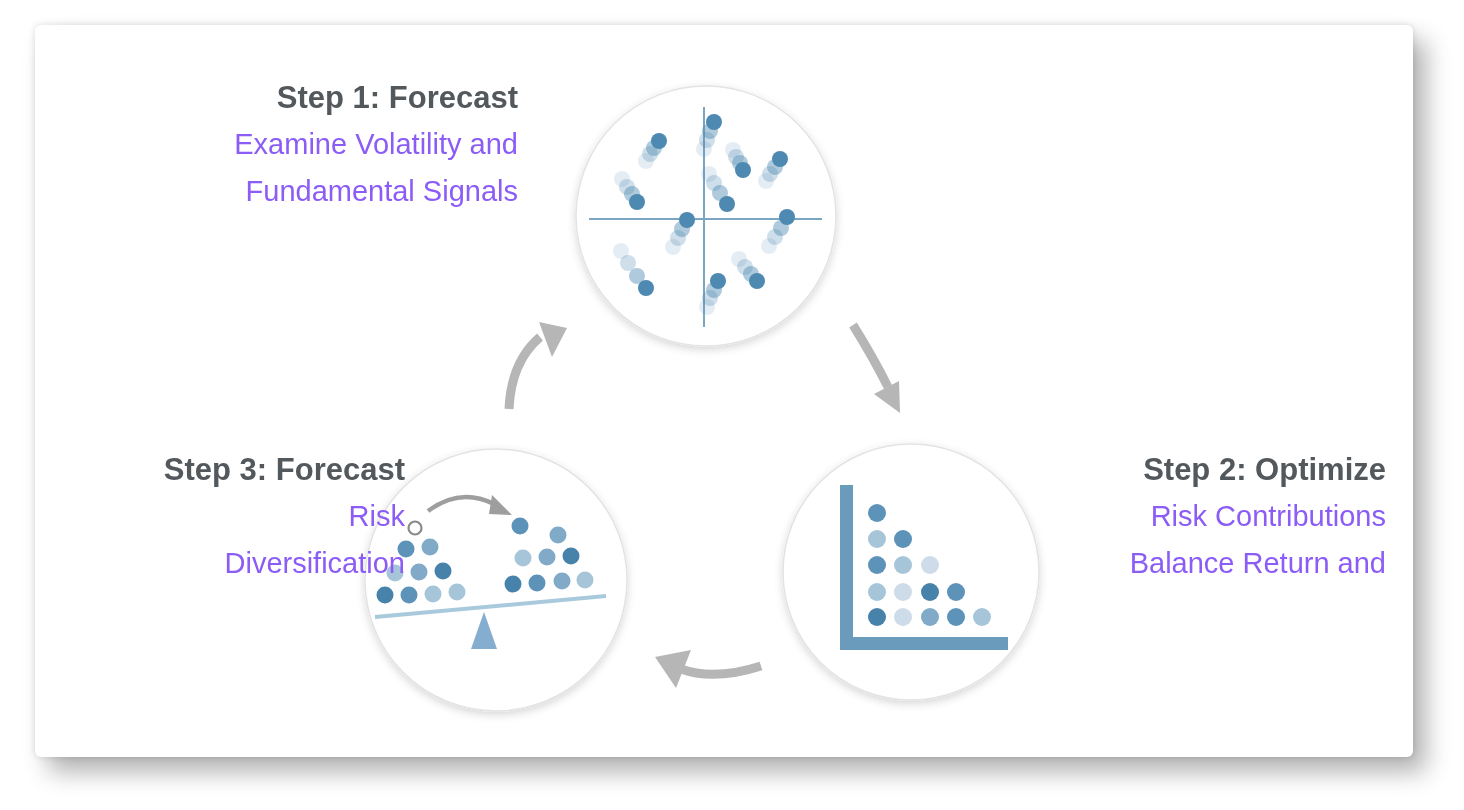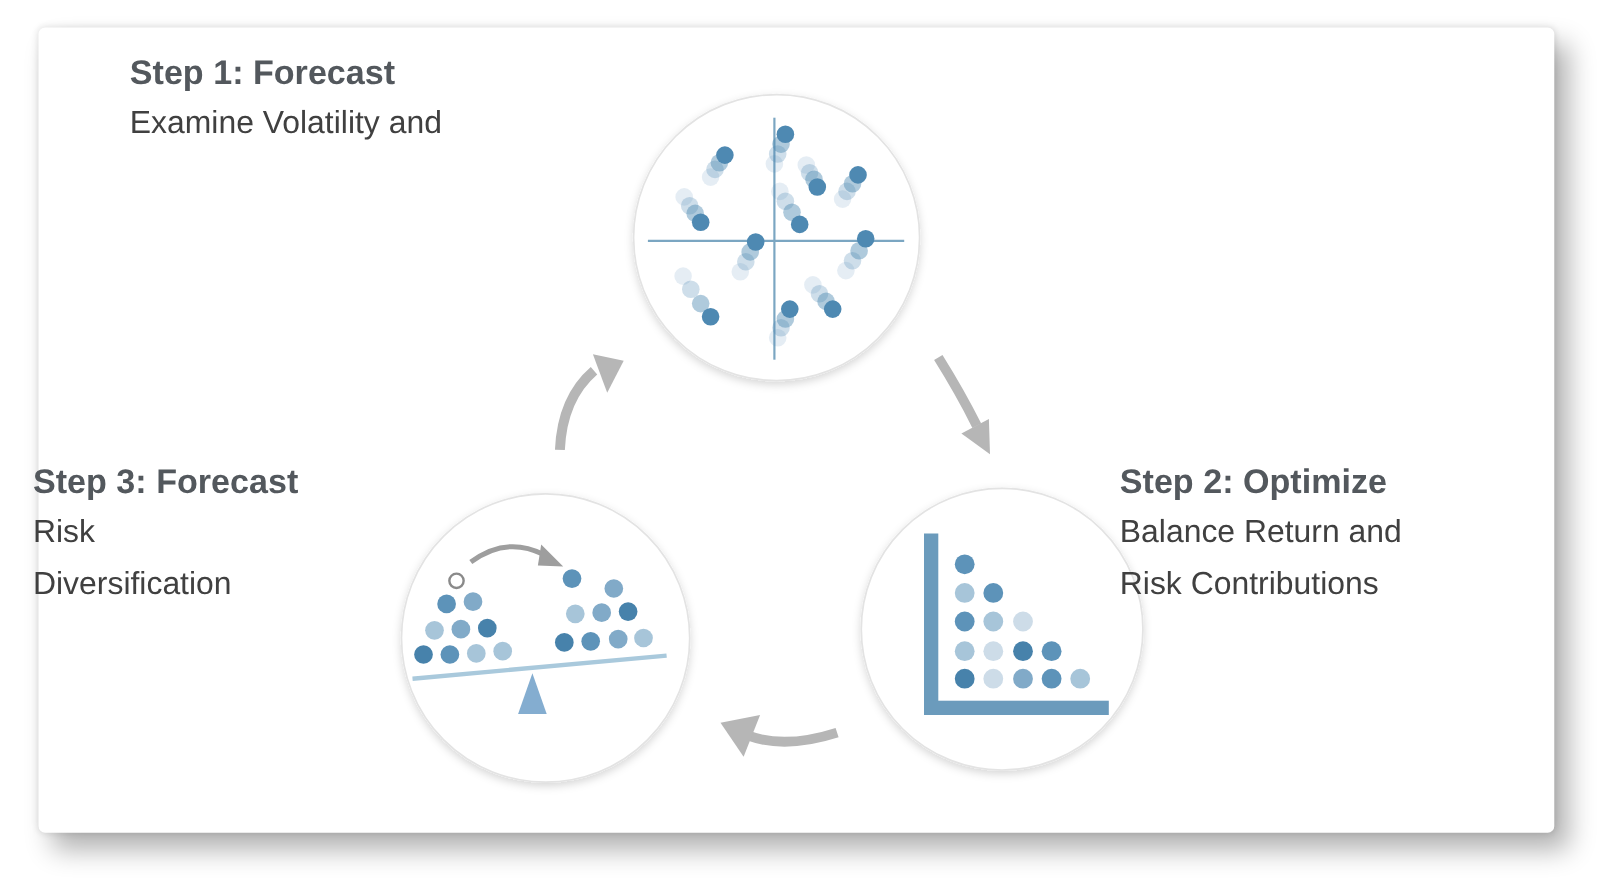--- a/index.html
+++ b/index.html
@@ -6,23 +6,23 @@
   .stage{
     position:relative;width:1464px;height:810px;overflow:hidden;
     background:#ffffff;font-family:"Liberation Sans",sans-serif;
   }
   .card{
     position:absolute;left:35px;top:25px;width:1378px;height:732px;
     background:#ffffff;border-radius:6px;
     box-shadow:0 0 7px rgba(0,0,0,.13), 13px 15px 24px rgba(0,0,0,.30);
   }
   svg.gfx{position:absolute;left:0;top:0;width:1464px;height:810px;}
-  .step-label{position:absolute;text-align:left;}
+  .step-label{position:absolute;text-align:right;margin-top:32px;}
   .step-title{font-weight:bold;font-size:31px;line-height:42px;color:#53585d;}
-  .step-sub{font-size:29px;line-height:47px;color:#404040;margin-top:2px;}
+  .step-sub{font-size:29px;line-height:47px;color:#8b5cf6;margin-top:2px;}
   .step1{left:118px;top:45px;width:400px;}
   .step2{left:1018px;top:417px;width:368px;}
   .step3{left:30px;top:417px;width:375px;}
 </style>
 </head>
 <body>
 
 <div class="stage">
   <div class="card"></div>
 
@@ -138,28 +138,29 @@
       <g>
         <path d="M 761 666 Q 714 681 681 669" fill="none" stroke="#b6b6b6" stroke-width="9" stroke-linecap="butt"></path>
         <polygon points="655,657 691,650 676,688" fill="#b6b6b6"></polygon>
       </g>
     </svg>
 
   <div class="step-label step1">
     <div class="step-title">Step 1: Forecast</div>
     <div class="step-sub">
       <div>Examine Volatility and</div>
+      <div>Fundamental Signals</div>
     </div>
   </div>
 
   <div class="step-label step2">
     <div class="step-title">Step 2: Optimize</div>
     <div class="step-sub">
+      <div>Risk Contributions</div>
       <div>Balance Return and</div>
-      <div>Risk Contributions</div>
     </div>
   </div>
 
   <div class="step-label step3">
     <div class="step-title">Step 3: Forecast</div>
     <div class="step-sub">
       <div>Risk</div>
       <div>Diversification</div>
     </div>
   </div>

